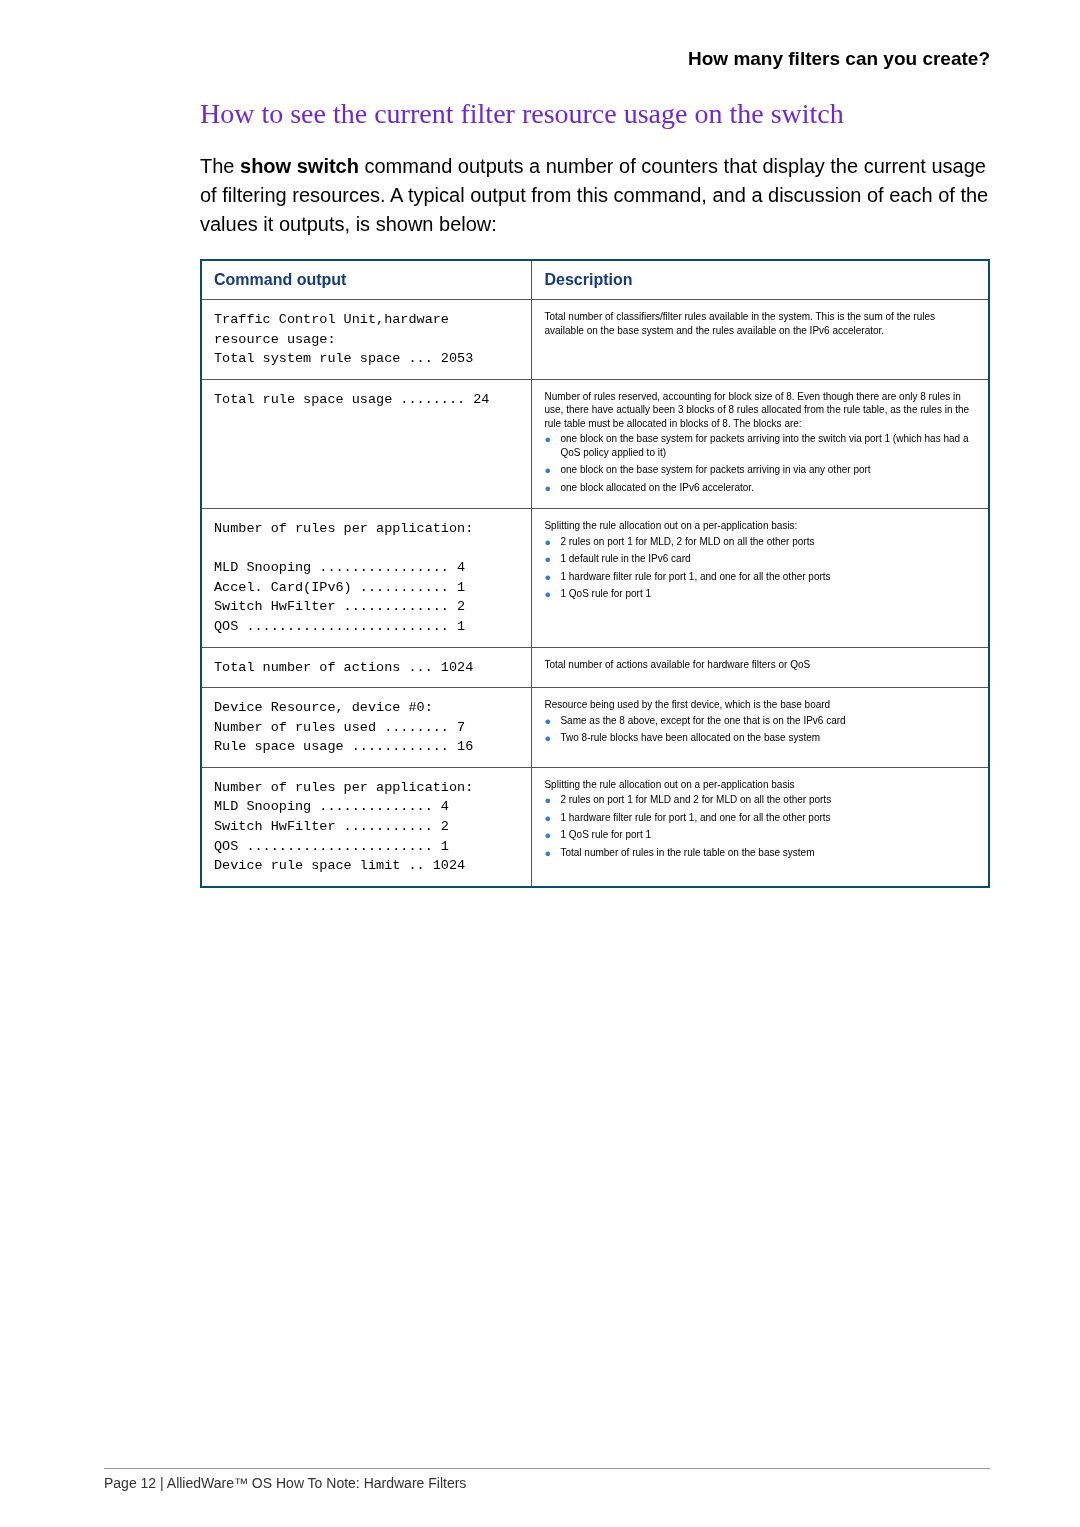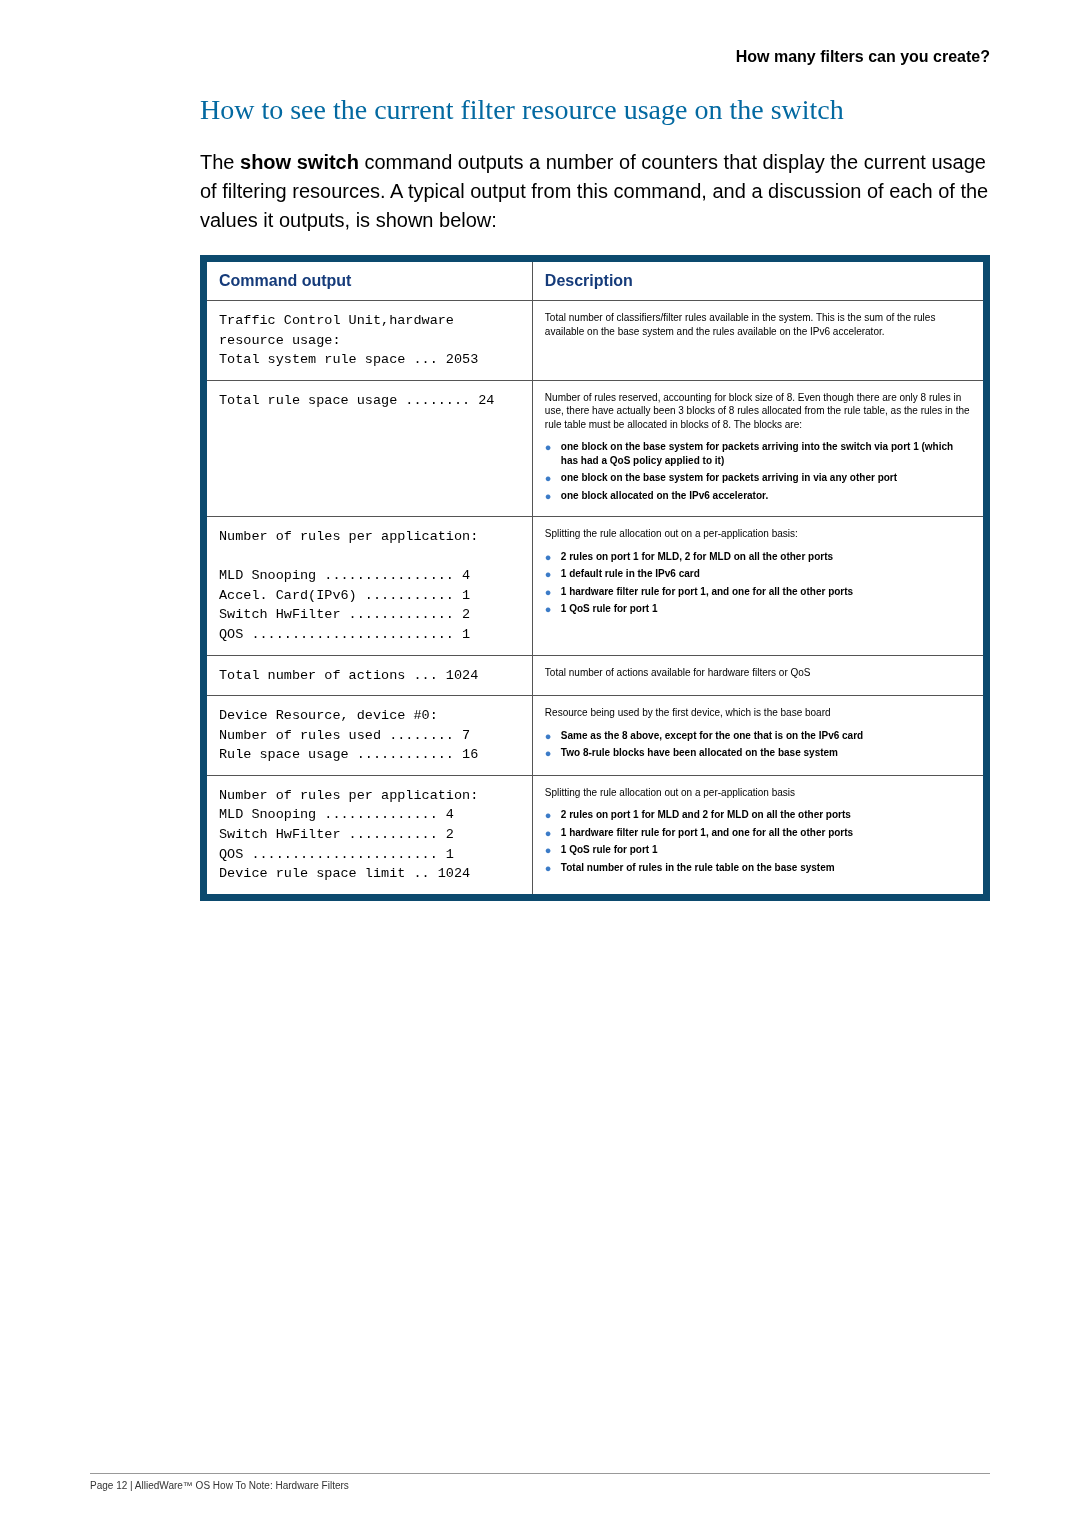--- a/index.html
+++ b/index.html
@@ -8,43 +8,43 @@
     background: #fff;
     width: 1080px;
     height: 1527px;
     padding: 48px 90px 40px 90px;
     position: relative;
     color: #000;
   }
   .header-right {
     text-align: right;
     font-weight: bold;
-    font-size: 16px;
+    font-size: 19px;
     margin-bottom: 28px;
   }
   .main-content {
     margin-left: 110px;
   }
   h1 {
-    color: #0369a1;
+    color: #6d28d9;
     font-weight: normal;
     font-size: 28px;
     margin-bottom: 22px;
     font-family: Georgia, 'Times New Roman', serif;
   }
   .intro {
     font-size: 20px;
     line-height: 1.45;
     margin-bottom: 20px;
   }
   .intro b { font-weight: bold; }
   table {
     width: 100%;
     border-collapse: collapse;
-    border: 7px solid #0c4a6e;
+    border: 2px solid #0c4a6e;
   }
   th, td {
     border: 1px solid #555;
     padding: 10px 12px;
     vertical-align: top;
     text-align: left;
   }
   th {
     color: #153b7a;
     font-weight: bold;
@@ -58,44 +58,43 @@
     white-space: pre;
     line-height: 1.45;
   }
   td.desc {
     font-size: 10px;
     line-height: 1.35;
   }
   td.desc p { margin-bottom: 2px; }
   ul.bullets {
     list-style: none;
-    margin-top: 9px;
-    font-weight: bold;
+    margin-top: 2px;
   }
   ul.bullets li {
     position: relative;
     padding-left: 16px;
     margin-bottom: 4px;
   }
   ul.bullets li::before {
     content: "●";
     color: #3b7bc7;
     position: absolute;
     left: 0;
     top: 0;
     font-size: 11px;
   }
   .footer {
     position: absolute;
     bottom: 36px;
-    left: 90px;
+    left: 104px;
     right: 90px;
     border-top: 1px solid #999;
     padding-top: 6px;
-    font-size: 10px;
+    font-size: 14px;
     color: #333;
   }
 </style>
 </head>
 <body>
 
 <div class="header-right">How many filters can you create?</div>
 
 <div class="main-content">
   <h1>How to see the current filter resource usage on the switch</h1>

